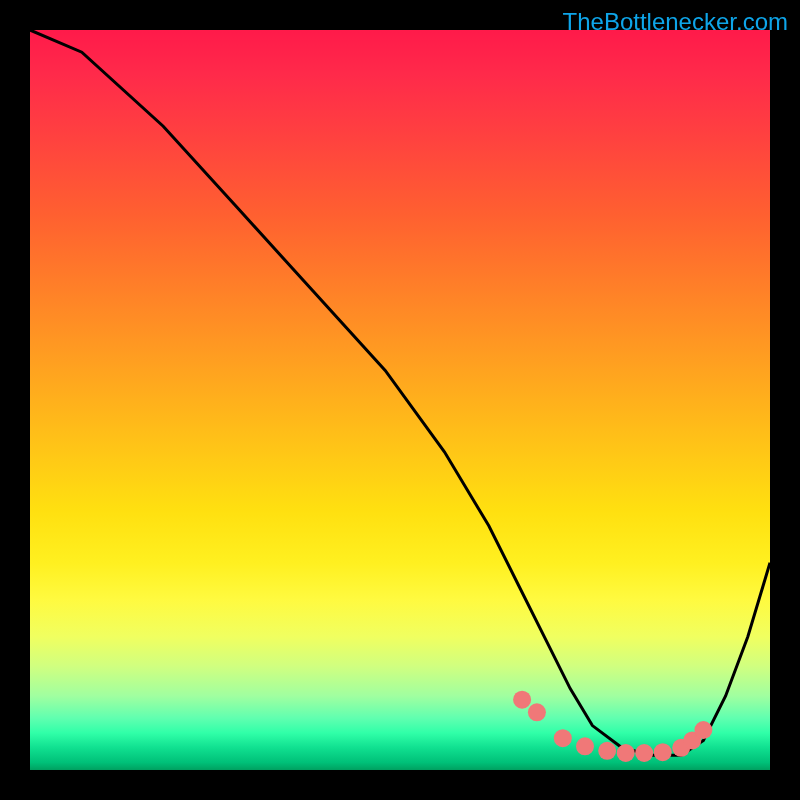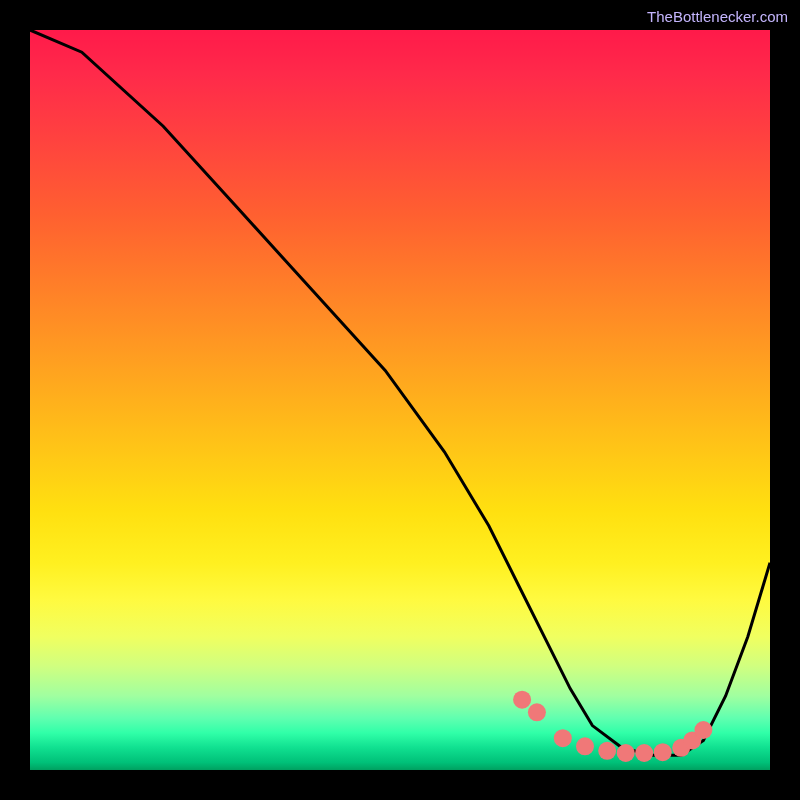--- a/index.html
+++ b/index.html
@@ -14,22 +14,22 @@
   .container {
     width: 800px;
     height: 800px;
     background: #000;
     position: relative;
   }
   .attribution {
     position: absolute;
     top: 8px;
     right: 12px;
-    color: #c4b5fd;
-    font-size: 15px;
+    color: #0ea5e9;
+    font-size: 24px;
     font-weight: 500;
     z-index: 10;
   }
   .plot-area {
     position: absolute;
     left: 30px;
     top: 30px;
     width: 740px;
     height: 740px;
   }

